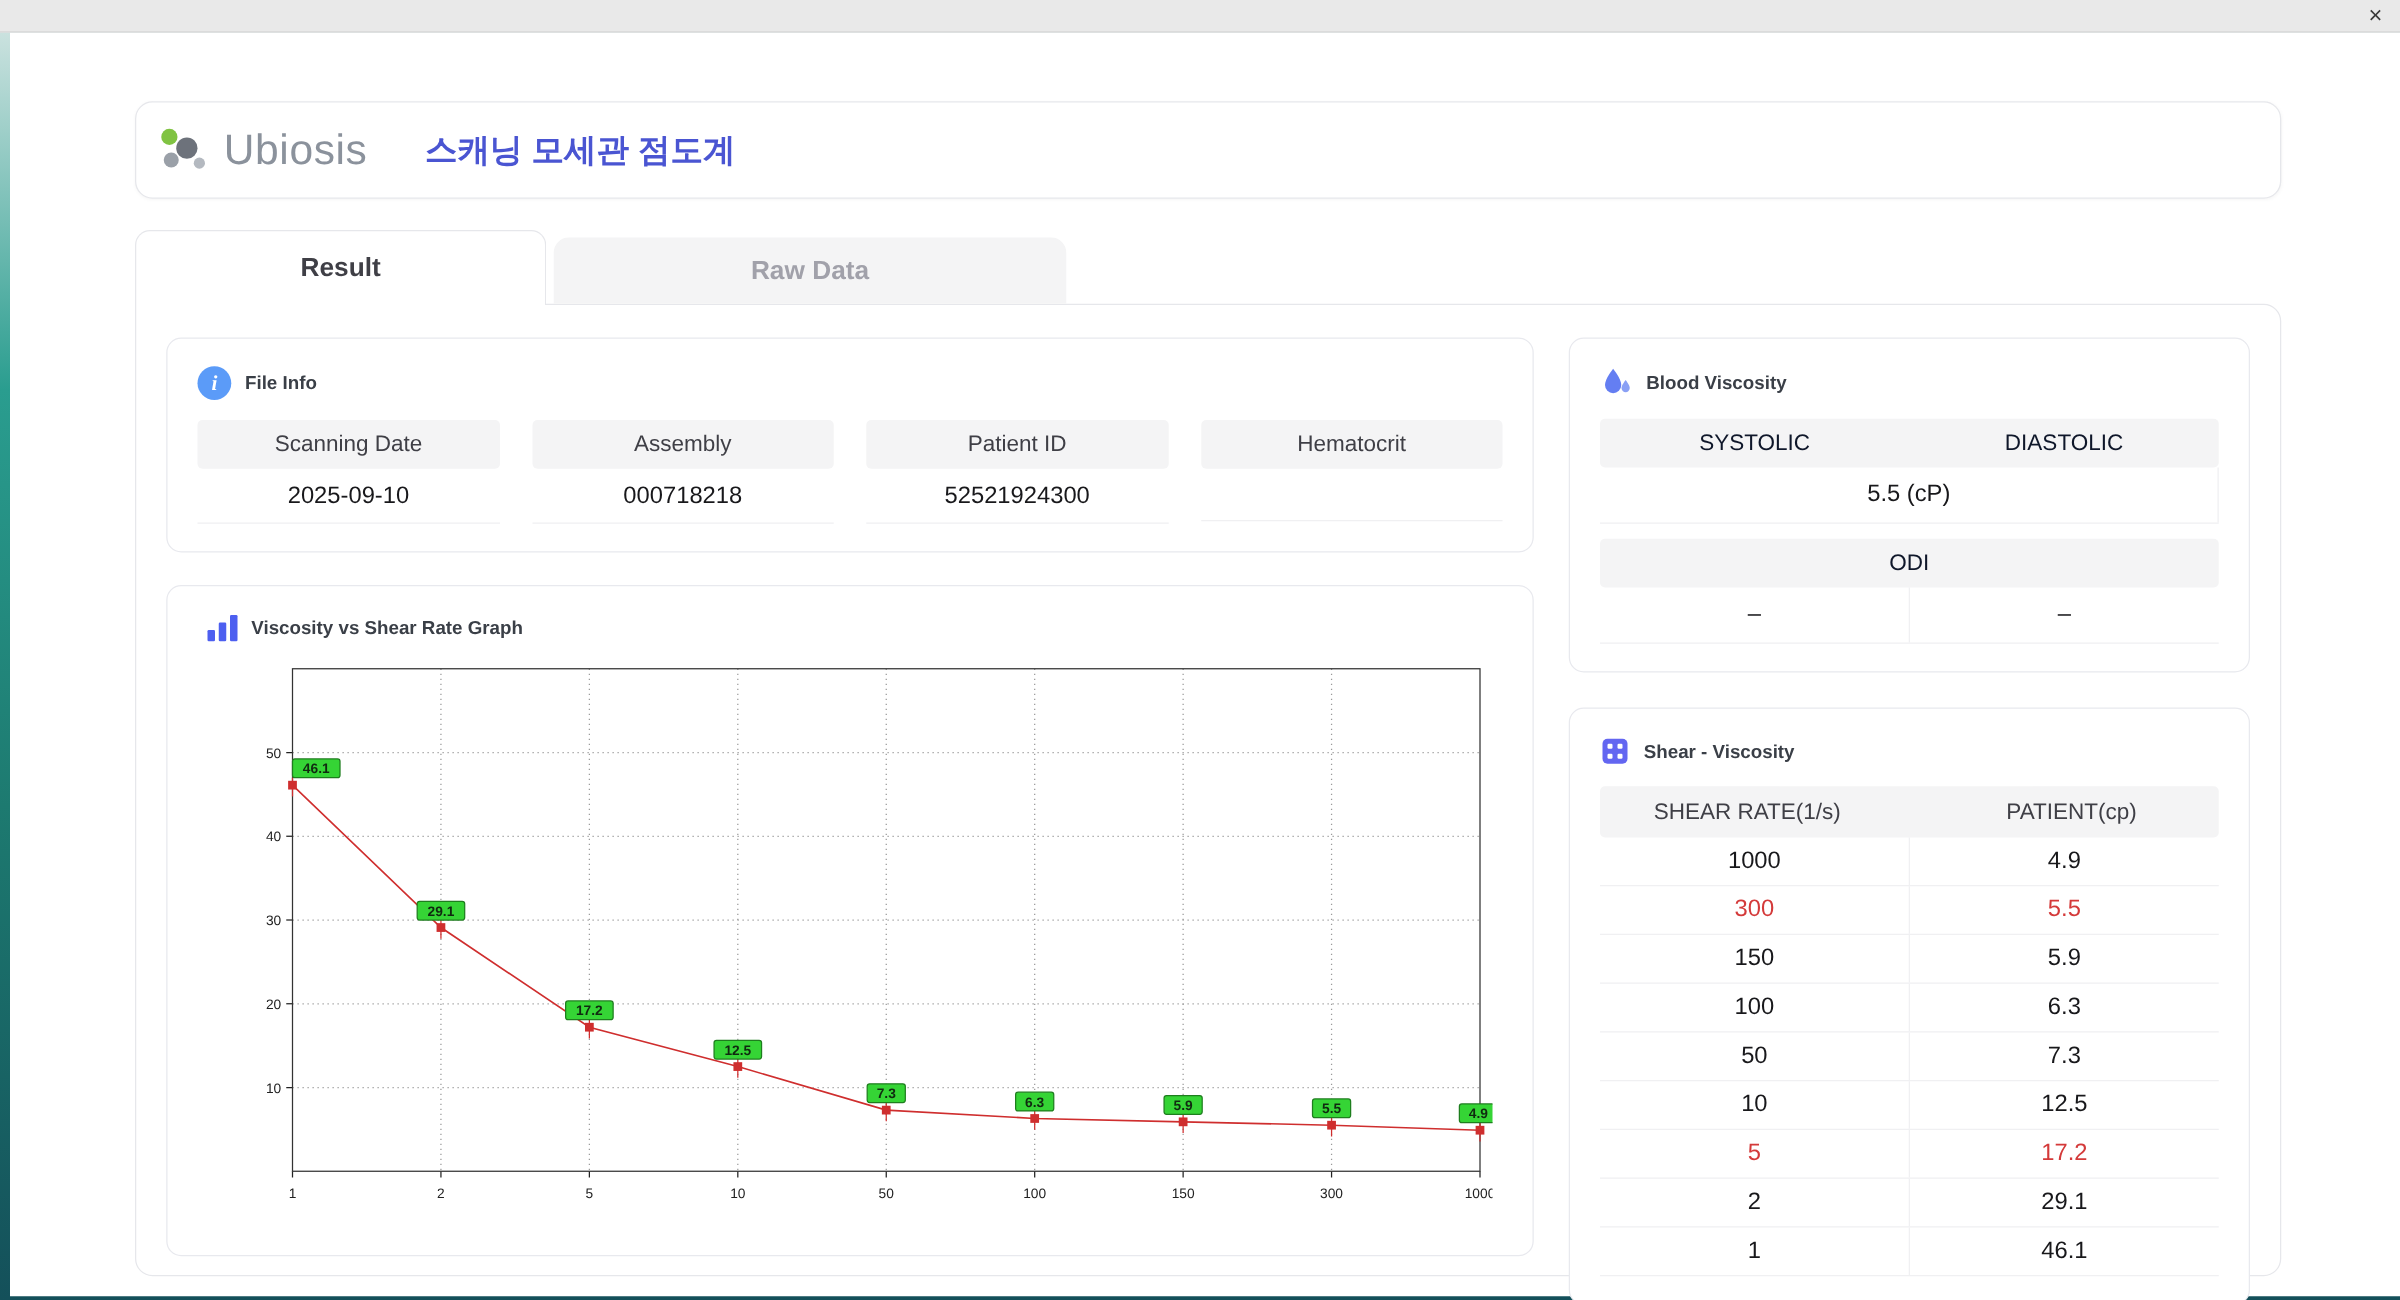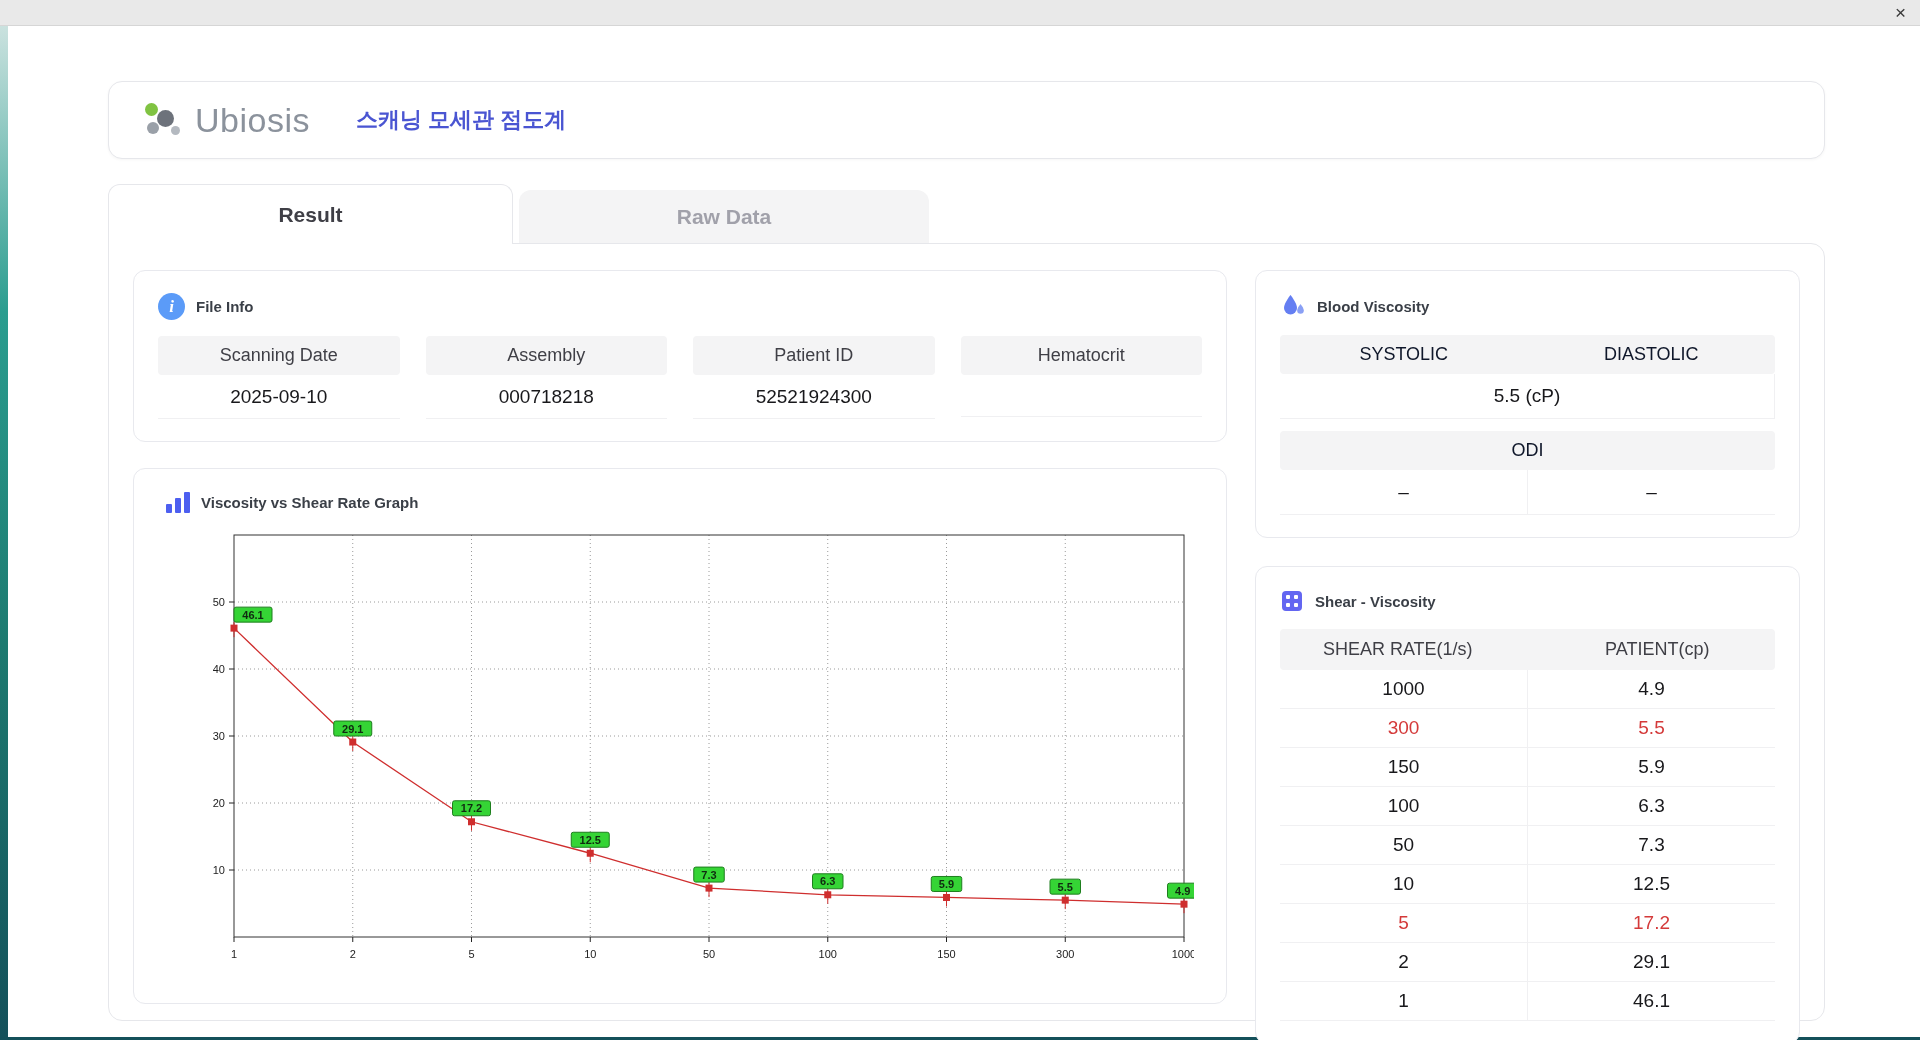--- a/index.html
+++ b/index.html
@@ -11,38 +11,38 @@
 
   .titlebar { position:absolute; top:0; left:0; width:1920px; height:26px;
     background:#e9e9e9; border-bottom:1px solid #d6d6d6; z-index:10; }
   .close-btn { position:absolute; right:14px; top:1px; font-size:19px; color:#3a3a3a;
     cursor:default; line-height:24px; }
 
   .window { position:absolute; top:26px; left:8px; right:0; bottom:3px; background:#ffffff; }
 
   .header-card { margin:55px 0 0 100px; width:1717px; height:78px;
     border:1px solid #e6e7eb; border-radius:14px; background:#fff;
-    display:flex; align-items:center; padding:0 34px;
+    display:flex; align-items:center; padding:0 18px;
     box-shadow:0 1px 3px rgba(0,0,0,.04); }
 
   .logo { display:flex; align-items:center; gap:10px; }
   .logo-dots { position:relative; width:42px; height:44px; }
   .logo-dots i { position:absolute; border-radius:50%; display:block; }
   .d1 { width:13px; height:13px; background:#80c342; left:2px; top:5px; }
   .d2 { width:17px; height:17px; background:#6d727b; left:14px; top:12px; }
   .d3 { width:12px; height:12px; background:#9aa0a8; left:4px; top:24px; }
   .d4 { width:9px;  height:9px;  background:#b4b9c0; left:28px; top:28px; }
   .logo-text { font-size:34px; font-weight:500; color:#8b929c; letter-spacing:.5px; }
 
-  .app-title { margin-left:46px; font-size:22px; font-weight:700; color:#4a55d2; }
+  .app-title { margin-left:46px; font-size:26px; font-weight:700; color:#4a55d2; }
 
   .tabs { margin:25px 0 0 100px; display:flex; align-items:flex-end; position:relative; z-index:2; }
   .tab { display:flex; align-items:center; justify-content:center; font-size:21px; font-weight:700;
     border-radius:12px 12px 0 0; cursor:default; }
-  .tab-active { width:405px; height:60px; background:#fff; color:#3f3f46;
+  .tab-active { width:329px; height:60px; background:#fff; color:#3f3f46;
     border:1px solid #e6e7eb; border-bottom:none; margin-bottom:-1px; }
   .tab-inactive { width:410px; height:53px; background:#f4f4f5; color:#a1a1aa; margin-left:6px; }
 
   .content-card { margin-left:100px; width:1717px; height:778px; background:#fff;
     border:1px solid #e6e7eb; border-radius:0 14px 14px 14px;
     padding:26px 24px; display:flex; gap:28px; position:relative; z-index:1; }
 
   .left-col { flex:1; display:flex; flex-direction:column; gap:26px; min-width:0; }
   .right-col { width:545px; display:flex; flex-direction:column; gap:28px; }
 

